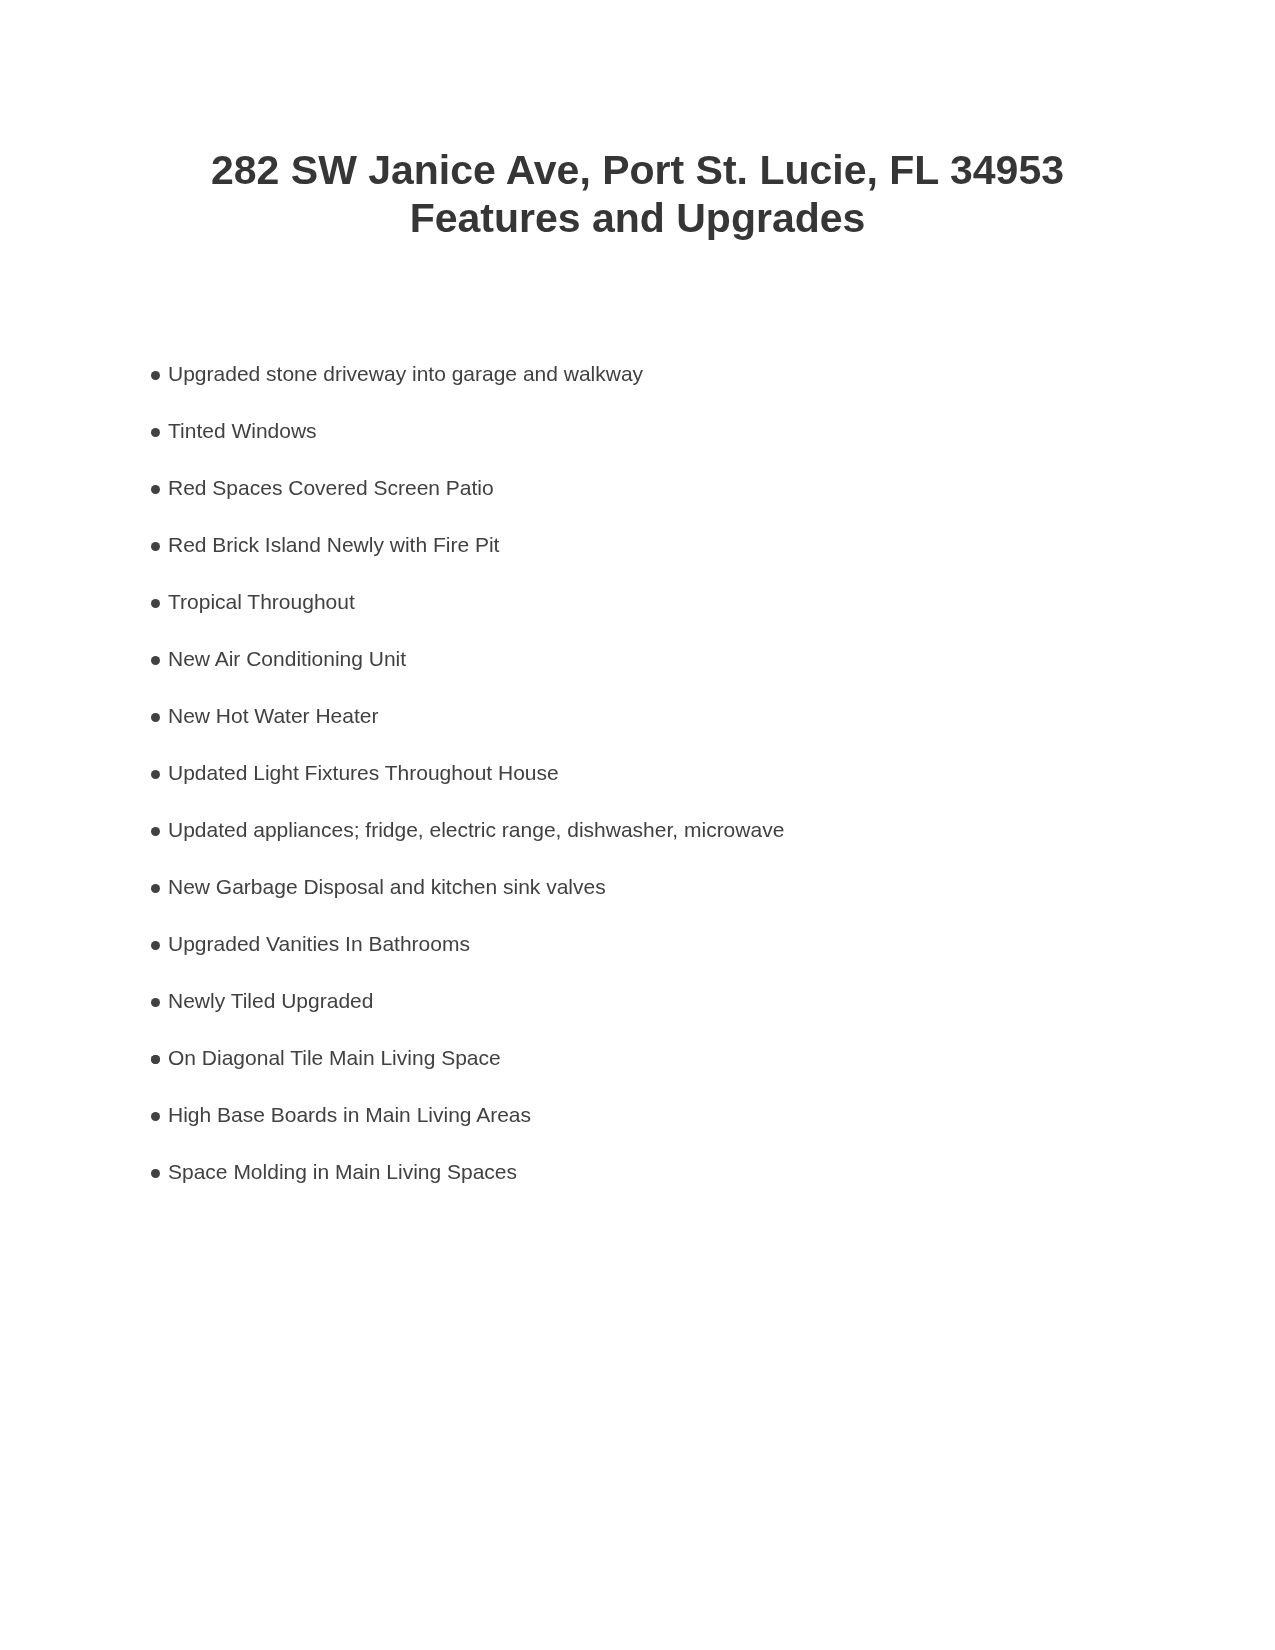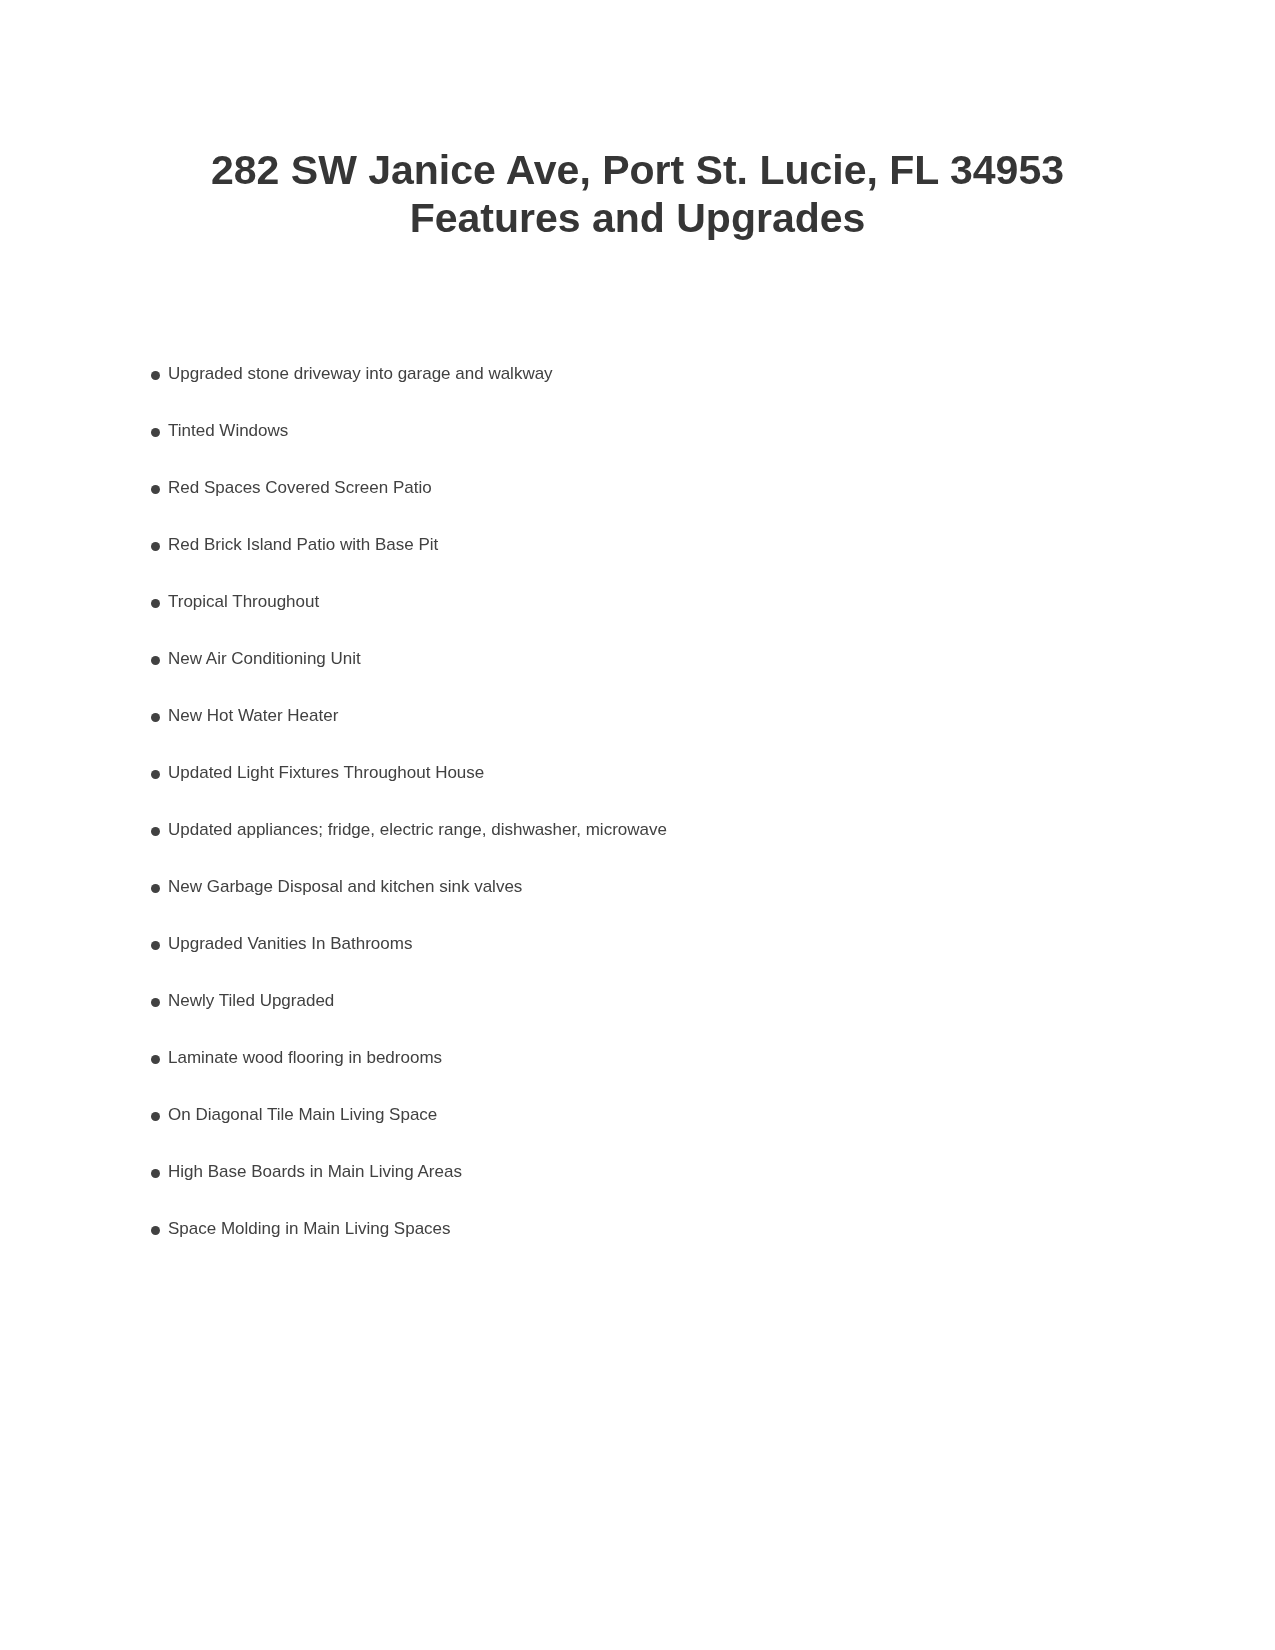--- a/index.html
+++ b/index.html
@@ -40,21 +40,21 @@
     top: 361px;
     left: 148px;
     margin: 0;
     padding: 0;
     list-style: none;
   }
   .feature-item {
     position: relative;
     padding-left: 20px;
     margin: 0 11px 31px 0;
-    font-size: 17px;
+    font-size: 21px;
     line-height: 26px;
     color: var(--body-color);
     white-space: nowrap;
   }
   .feature-item:last-child {
     margin-bottom: 0;
   }
   .bullet {
     position: absolute;
     left: 3px;
@@ -84,21 +84,21 @@
       <li class="feature-item">
       <span class="bullet"></span>
       <span class="feature-text">Tinted Windows</span>
     </li>
       <li class="feature-item">
       <span class="bullet"></span>
       <span class="feature-text">Red Spaces Covered Screen Patio</span>
     </li>
       <li class="feature-item">
       <span class="bullet"></span>
-      <span class="feature-text">Red Brick Island Patio with Base Pit</span>
+      <span class="feature-text">Red Brick Island Newly with Fire Pit</span>
     </li>
       <li class="feature-item">
       <span class="bullet"></span>
       <span class="feature-text">Tropical Throughout</span>
     </li>
       <li class="feature-item">
       <span class="bullet"></span>
       <span class="feature-text">New Air Conditioning Unit</span>
     </li>
       <li class="feature-item">
@@ -120,21 +120,20 @@
       <li class="feature-item">
       <span class="bullet"></span>
       <span class="feature-text">Upgraded Vanities In Bathrooms</span>
     </li>
       <li class="feature-item">
       <span class="bullet"></span>
       <span class="feature-text">Newly Tiled Upgraded</span>
     </li>
       <li class="feature-item">
       <span class="bullet"></span>
-      <span class="feature-text">Laminate wood flooring in bedrooms</span>
     </li>
       <li class="feature-item">
       <span class="bullet"></span>
       <span class="feature-text">On Diagonal Tile Main Living Space</span>
     </li>
       <li class="feature-item">
       <span class="bullet"></span>
       <span class="feature-text">High Base Boards in Main Living Areas</span>
     </li>
       <li class="feature-item">

